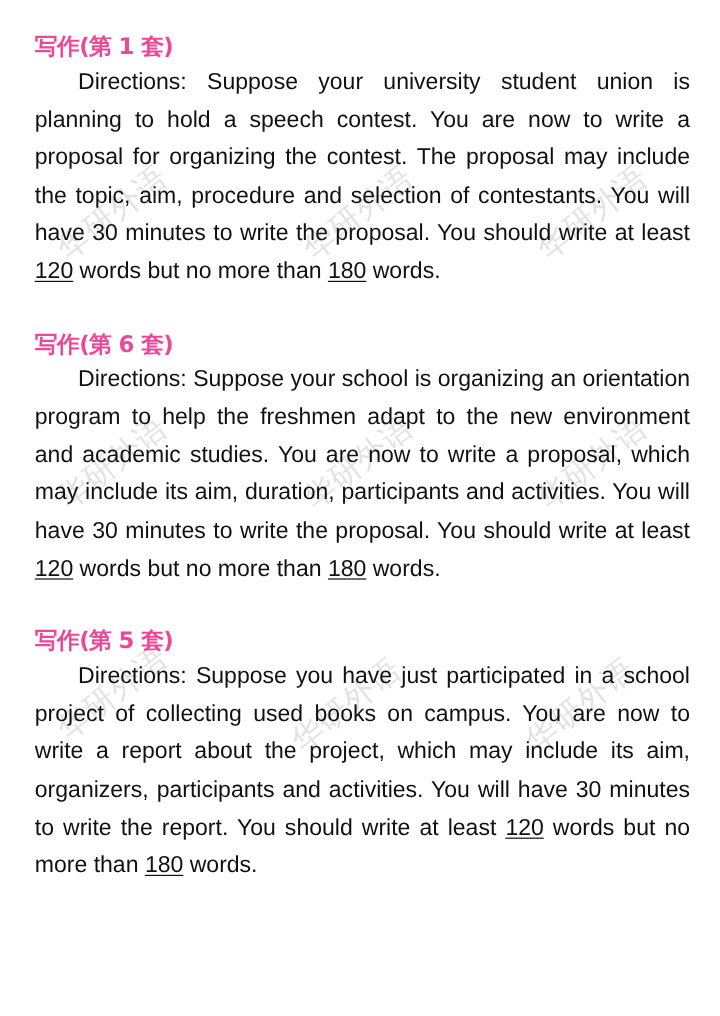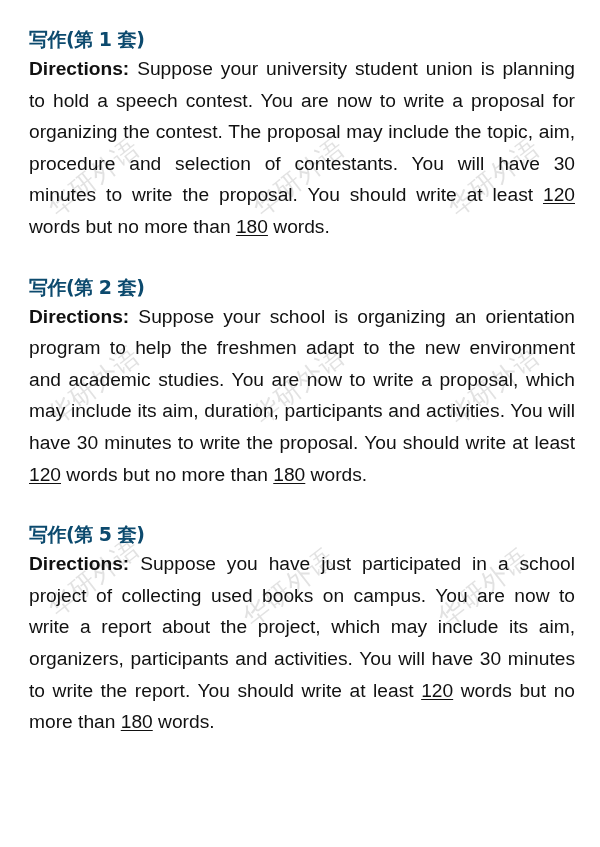--- a/index.html
+++ b/index.html
@@ -25,32 +25,33 @@
       margin: 0;
     }
     .section + .section {
       margin-top: 30px;
     }
     .heading {
       font-family: "DejaVu Sans", sans-serif;
       font-weight: bold;
       font-size: 19px;
       line-height: 28px;
-      color: #0c4a6e;
+      color: #ec4899;
       margin: 0;
       letter-spacing: -0.5px;
     }
     .para {
       font-size: 19.2px;
       line-height: 31.6px;
       text-align: justify;
       margin: 0;
     }
     .para .label {
-      font-weight: bold;
+      font-weight: normal;
+      margin-left: 36px;
     }
     .para .num {
       text-decoration: underline;
       text-underline-offset: 2px;
     }
     .watermark {
       position: absolute;
       font-family: "DejaVu Sans", sans-serif;
       font-size: 26px;
       color: rgba(150,150,150,0.28);
@@ -77,21 +78,21 @@
 <div class="watermark" style="left:430px; top:570px;">华研外语</div>
 
 <div class="page">
 
   <div class="section">
     <h2 class="heading">写作(第 1 套)</h2>
     <p class="para"><span class="label">Directions:</span><span> Suppose your university student union is planning to hold a speech contest. You are now to write a proposal for organizing the contest. The proposal may include the topic, aim, procedure and selection of contestants. You will have 30 minutes to write the proposal. You should write at least </span><span class="num">120</span><span> words but no more than </span><span class="num">180</span><span> words.</span></p>
   </div>
 
   <div class="section">
-    <h2 class="heading">写作(第 2 套)</h2>
+    <h2 class="heading">写作(第 6 套)</h2>
     <p class="para"><span class="label">Directions:</span><span> Suppose your school is organizing an orientation program to help the freshmen adapt to the new environment and academic studies. You are now to write a proposal, which may include its aim, duration, participants and activities. You will have 30 minutes to write the proposal. You should write at least </span><span class="num">120</span><span> words but no more than </span><span class="num">180</span><span> words.</span></p>
   </div>
 
   <div class="section">
     <h2 class="heading">写作(第 5 套)</h2>
     <p class="para"><span class="label">Directions:</span><span> Suppose you have just participated in a school project of collecting used books on campus. You are now to write a report about the project, which may include its aim, organizers, participants and activities. You will have 30 minutes to write the report. You should write at least </span><span class="num">120</span><span> words but no more than </span><span class="num">180</span><span> words.</span></p>
   </div>
 
 </div>
 

